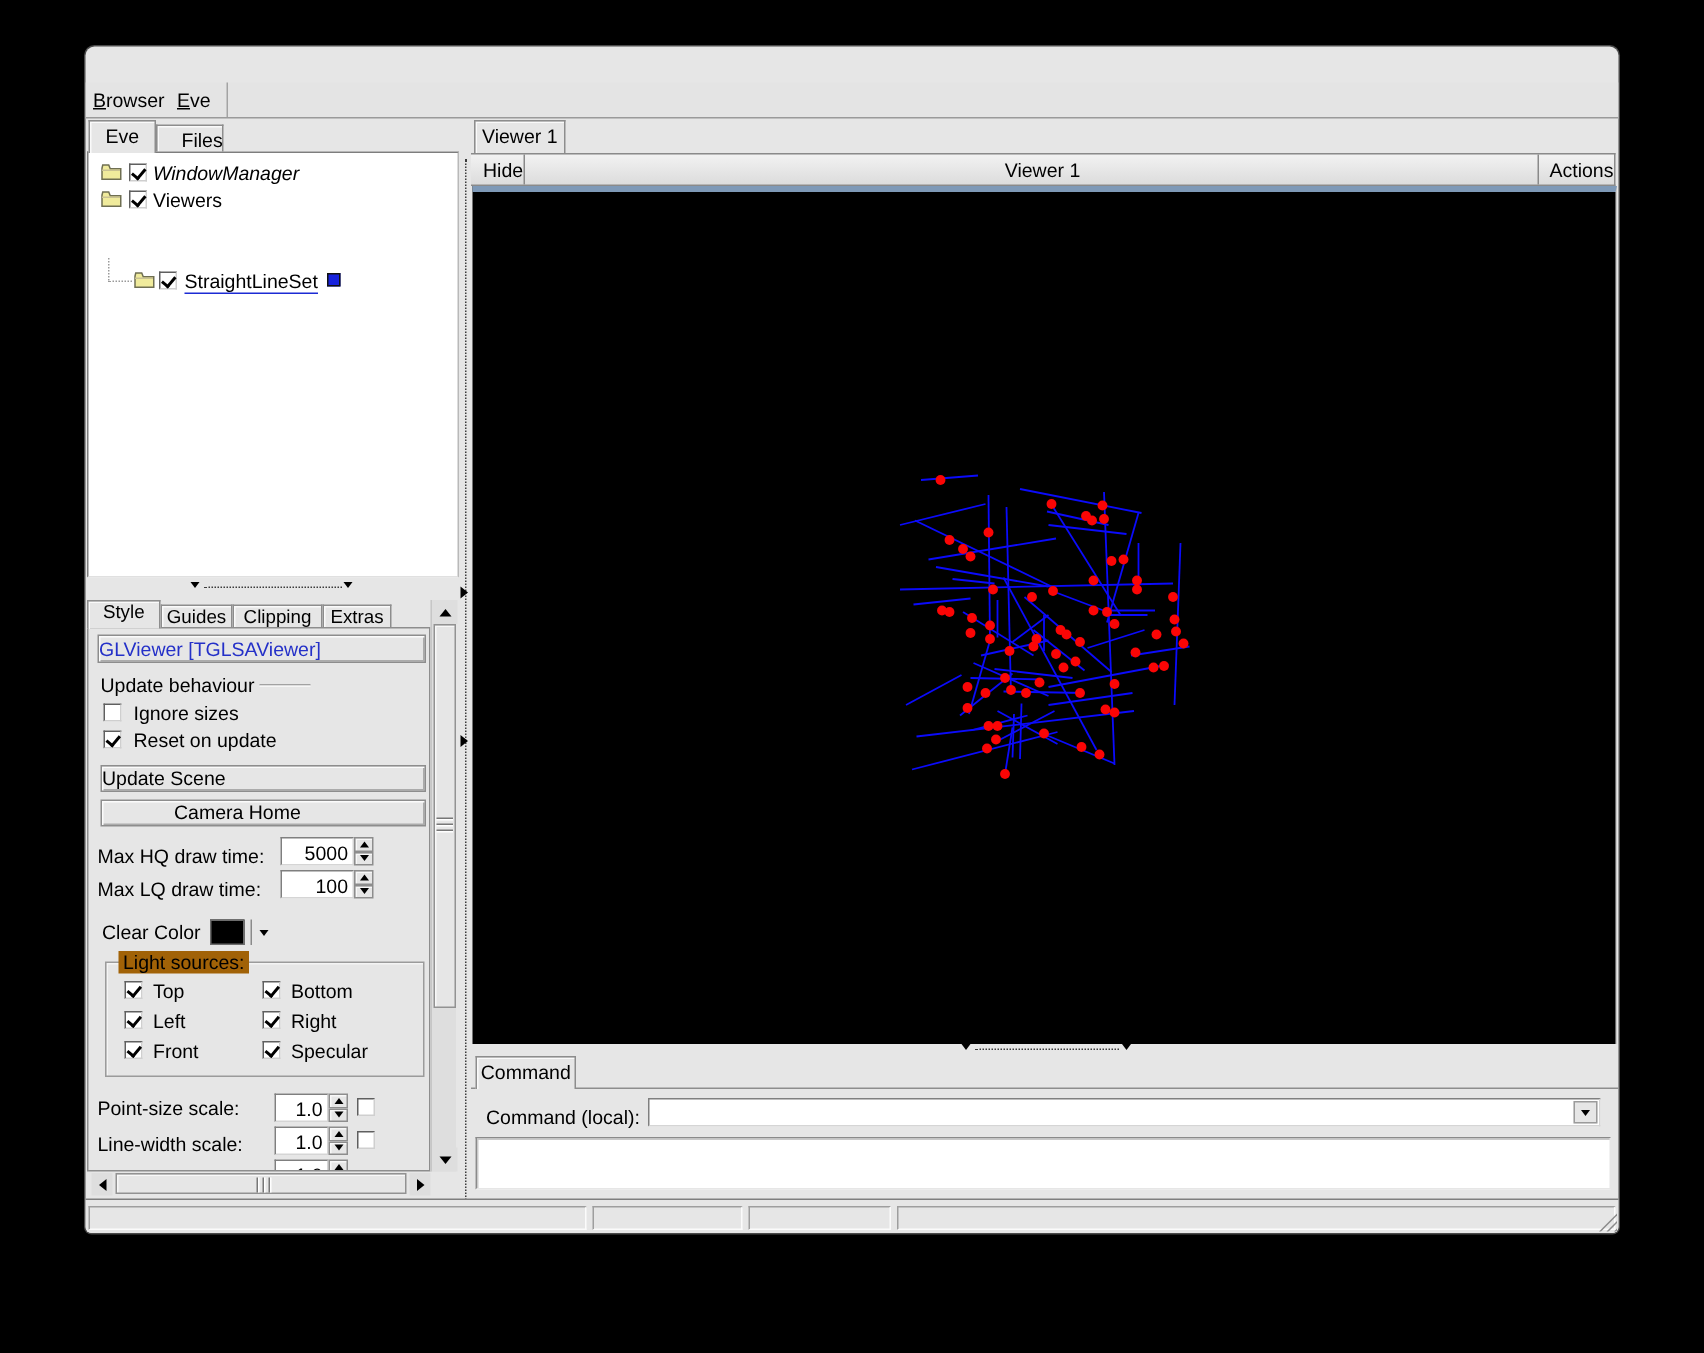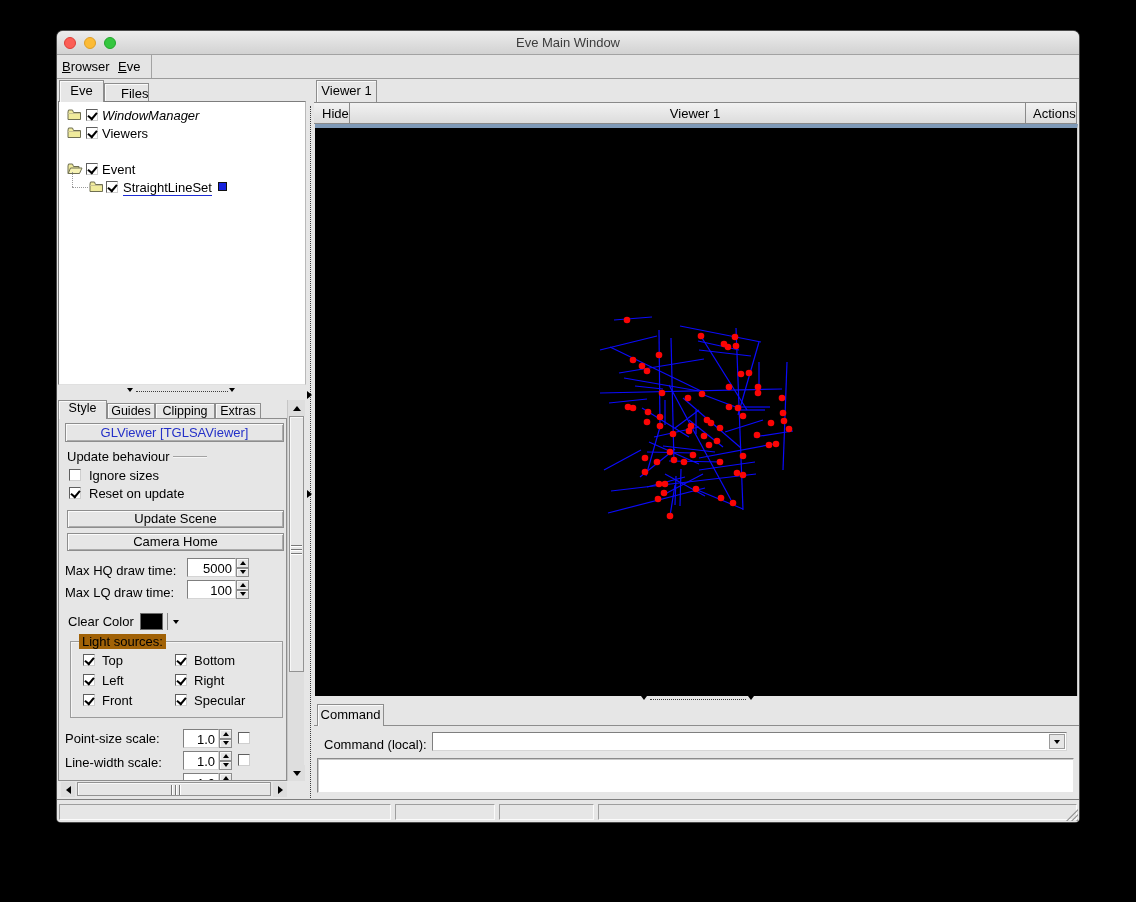--- a/index.html
+++ b/index.html
@@ -37,21 +37,21 @@
     position: absolute; background: #e6e6e6;
     border: 1px solid #8d8d8d; border-bottom: none;
     box-shadow: inset 1px 1px 0 #fafafa;
     text-align: center; font-size: 13px; padding-top: 2px;
   }
   .tab.active { z-index: 5; }
   .tab.small { font-size: 12.5px; padding-top: 0; }
   .btn {
     position: absolute; background: #e6e6e6; border: 1px solid #8d8d8d;
     box-shadow: inset 1px 1px 0 #fbfbfb, inset -1px -1px 0 #ababab;
-    text-align: center; font-size: 13px;
+    text-align: left; font-size: 13px;
   }
   .cb {
     position: absolute; width: 12px; height: 12px; background: #fff;
     border: 1px solid #5f5f5f; border-bottom-color:#cfcfcf; border-right-color:#cfcfcf;
   }
   .cb.checked::after {
     content: ''; position: absolute; left: 1px; top: 1.5px; width: 7px; height: 4px;
     border-left: 2px solid #000; border-bottom: 2px solid #000; transform: rotate(-50deg);
   }
   .lbl { position: absolute; white-space: nowrap; font-size: 13px; }
@@ -127,26 +127,20 @@
   .statusbar { position: absolute; left: 0; top: 769px; width: 100%; height: 22px; background: #e6e6e6; }
   .status-seg { position: absolute; top: 4px; height: 16px; background: #e6e6e6; border: 1px solid #9e9e9e; border-bottom-color: #fbfbfb; border-right-color: #fbfbfb; }
   .resize-grip { position: absolute; right: 1px; top: 7px; width: 14px; height: 14px; overflow: hidden; }
   .resize-grip i { position: absolute; display: block; width: 24px; height: 1px; background: #8a8a8a; transform: rotate(-45deg); transform-origin: 0 0; }
 </style>
 </head>
 <body>
 
 <div class="window">
 
-  <div class="titlebar">
-    <span class="tl red"></span>
-    <span class="tl yellow"></span>
-    <span class="tl green"></span>
-    <div class="title">Eve Main Window</div>
-  </div>
 
   <div class="menubar">
     <span class="menu-item" style="left:5px;"><u>B</u><span>rowser</span></span>
     <span class="menu-item" style="left:61px;"><u>E</u><span>ve</span></span>
     <span class="sep"></span>
   </div>
 
   <div class="tab active" style="left:2px; top:49px; width:45px; height:22px;">Eve</div>
   <div class="tab" style="left:47px; top:52px; width:45px; height:19px;padding-left:16px;">Files</div>
 
@@ -168,30 +162,20 @@
         <svg width="15" height="12">
             <path d="M1 3 L1 10.5 L13.5 10.5 L13.5 3.5 L6.5 3.5 L5.5 1 L1.5 1 Z" fill="#f0eb9c" stroke="#6f6f52" stroke-width="1"></path>
             <path d="M1 4.5 h12" stroke="#c9c292" stroke-width="1"></path>
           </svg>
       </span>
       <span class="cb checked" style="left:27px;"></span>
       <span class="t-label" style="left:43px;">Viewers</span>
     </div>
 
 
-    <div class="tree-row" style="top:58px;">
-      <span class="folder" style="left:8px;">
-        <svg width="16" height="12">
-            <path d="M1 3 L1 10.5 L12 10.5 L12 3.5 L6.5 3.5 L5.5 1 L1.5 1 Z" fill="#f0eb9c" stroke="#6f6f52" stroke-width="1"></path>
-            <path d="M3.5 5 L15 5 L12.5 10.5 L1.2 10.5 Z" fill="#f7f3b5" stroke="#6f6f52" stroke-width="1"></path>
-          </svg>
-      </span>
-      <span class="cb checked" style="left:27px;"></span>
-      <span class="t-label" style="left:43px;">Event</span>
-    </div>
 
     <span class="branch-v" style="left:13px; top:70px; height:15px;"></span>
     <span class="branch-h" style="left:13px; top:85px; width:16px;"></span>
     <div class="tree-row" style="top:76px;">
       <span class="folder" style="left:30px;">
         <svg width="15" height="12">
             <path d="M1 3 L1 10.5 L13.5 10.5 L13.5 3.5 L6.5 3.5 L5.5 1 L1.5 1 Z" fill="#f0eb9c" stroke="#6f6f52" stroke-width="1"></path>
             <path d="M1 4.5 h12" stroke="#c9c292" stroke-width="1"></path>
           </svg>
       </span>
@@ -217,21 +201,21 @@
 
     <span class="lbl" style="left:8px; top:30px;">Update behaviour</span>
     <span class="groove" style="left:114px; top:37px; width:34px;"></span>
 
     <span class="cb" style="left:10px; top:50px;"></span>
     <span class="lbl" style="left:30px; top:49px;">Ignore sizes</span>
     <span class="cb checked" style="left:10px; top:68px;"></span>
     <span class="lbl" style="left:30px; top:67px;">Reset on update</span>
 
     <div class="btn" style="left:8px; top:91px; width:217px; height:18px;">Update Scene</div>
-    <div class="btn" style="left:8px; top:114px; width:217px; height:18px;">Camera Home</div>
+    <div class="btn" style="left:8px; top:114px; width:217px; height:18px;padding-left:48px;">Camera Home</div>
 
     <span class="lbl" style="left:6px; top:144px;">Max HQ draw time:</span>
     <div class="spin" style="left:128px; top:139px; width:62px; height:19px;">
       <div class="field" style="width:49px;">5000</div>
       <div class="btns" style="left:49px;">
         <div class="sb up">
             <span class="tri-up"></span>
           </div>
         <div class="sb down">
             <span class="tri-down"></span>

